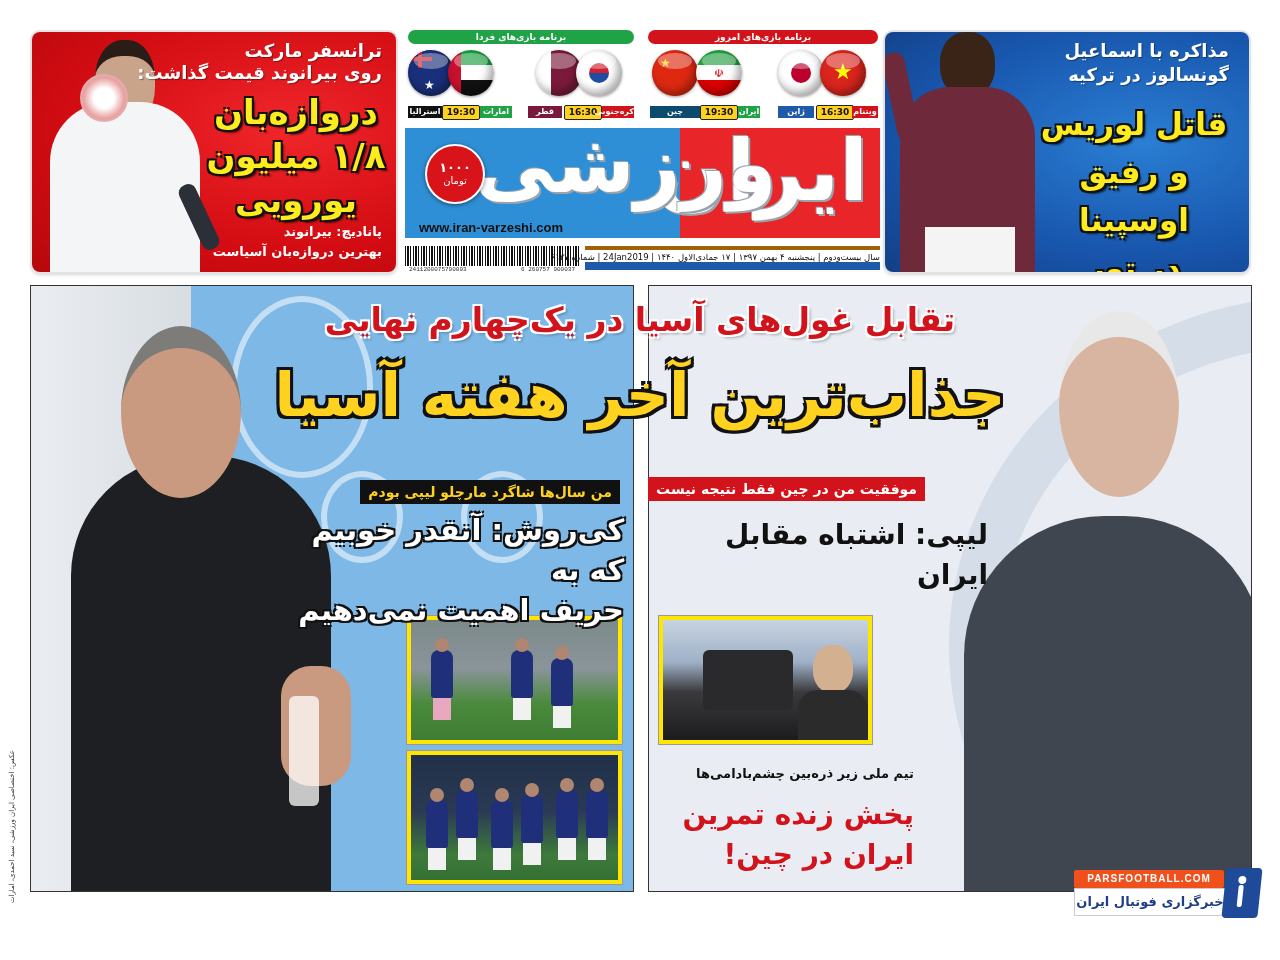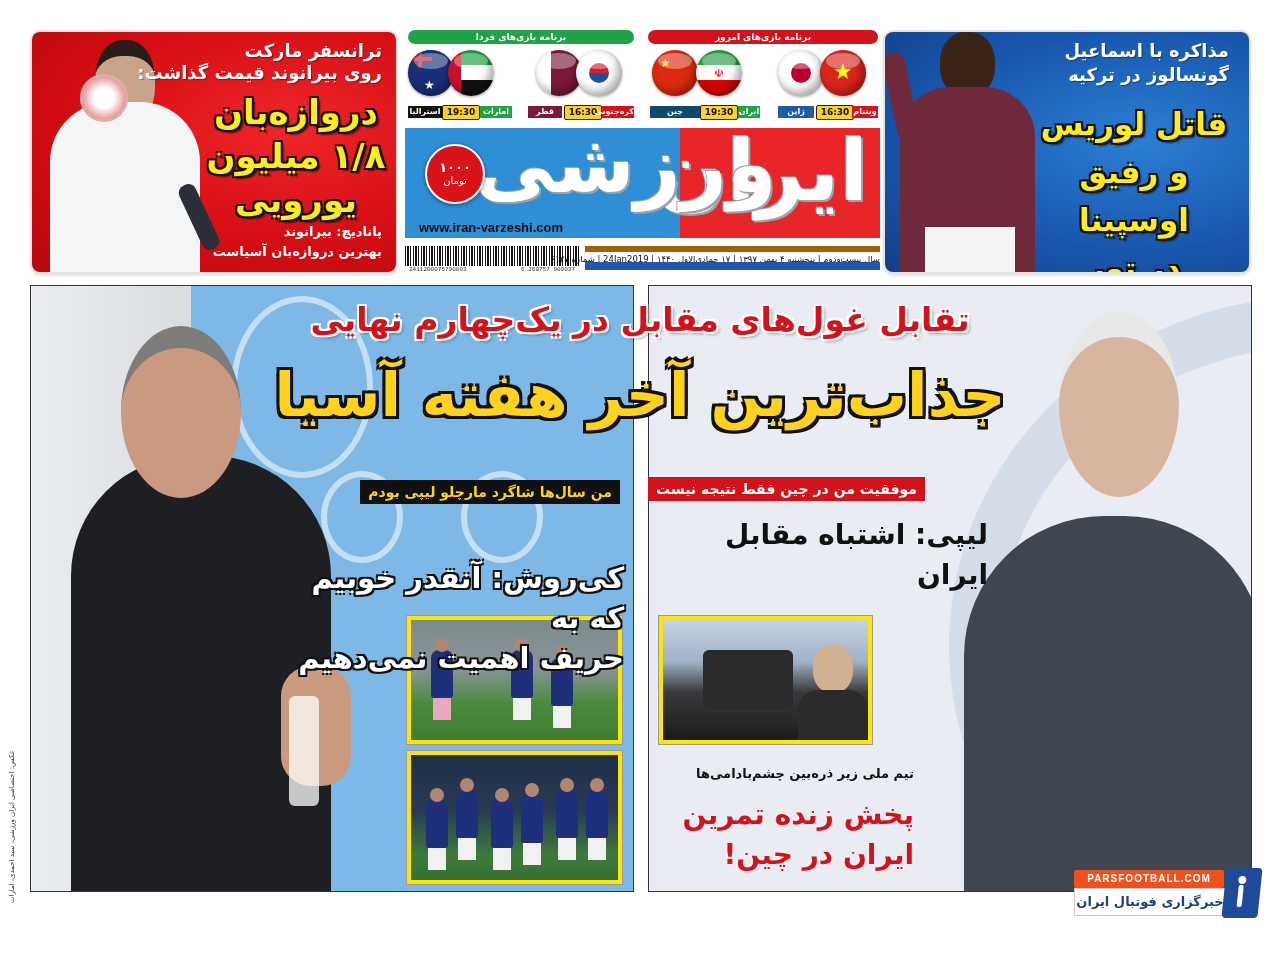--- a/index.html
+++ b/index.html
@@ -81,21 +81,21 @@
     position:absolute; left:405px; top:246px; width:475px; height:26px;
   }
   .barcode {
     position:absolute; left:0; top:0; height:20px; width:110px;
     background: repeating-linear-gradient(90deg, #111 0 1px, #fff 1px 2px, #111 2px 4px, #fff 4px 5px, #111 5px 6px, #fff 6px 8px);
   }
   .barcode2 { left:112px; width:62px; }
   .barcode-num { position:absolute; top:20px; font-size:6px; color:#333; font-family:"Liberation Mono", monospace; }
   .date-text {
     position:absolute; right:0; top:0; width:295px; height:12px; font-size:8.5px; line-height:12px;
-    direction:rtl; color:#111; border-top:6px solid #a16207; padding-top:1px; white-space:nowrap;
+    direction:rtl; color:#111; border-top:4px solid #a16207; padding-top:1px; white-space:nowrap;
   }
   .date-blue { position:absolute; right:0; top:16px; width:295px; height:8px; background:#1e5aa8; }
 
   
   .main { position:absolute; top:285px; height:605px; border:1.5px solid #333; overflow:hidden; }
   .main.left { left:30px; width:602px; background:#7db8e6; }
   .main.right { left:648px; width:602px; background:#e9edf3; }
   .left-bg-white { position:absolute; left:0; top:0; width:160px; height:605px; background:linear-gradient(90deg,#eaeef2,#d8dde2); }
   .afc-circle {
     position:absolute; border-radius:50%; border:6px solid rgba(255,255,255,.55);
@@ -142,21 +142,20 @@
   }
   .tag.black { background:#111; color:#ffd21f; }
   .tag.red { background:#d2131c; color:#fff; }
 
   .sub-h {
     position:absolute; direction:rtl; text-align:right; font-weight:bold; line-height:40px;
   }
   .sub-h.white {
     color:#fff; font-size:29px;
     text-shadow:-2px -2px 0 #111, 2px -2px 0 #111, -2px 2px 0 #111, 2px 2px 0 #111;
-    margin-top:48px;
   }
   .sub-h.black { color:#111; font-size:28px; }
 
   .photo {
     position:absolute; border:4px solid #ffe600; box-shadow:0 0 0 1px #999; overflow:hidden;
   }
   .pitch { background:linear-gradient(180deg,#7c8a8a 0%, #8a949a 40%, #4a8a3c 70%, #3e7d33 100%); }
   .nightpitch { background:linear-gradient(180deg,#203048 0%, #2a3a55 45%, #3d7a3a 80%, #357034 100%); }
   .camera { background:linear-gradient(180deg,#c8d3e0 0%, #9fb1c8 35%, #3a3a3c 60%, #1c1c1e 100%); }
   .mini-player { position:absolute; width:22px; height:48px; background:#1f2f7a; border-radius:8px 8px 3px 3px; }
@@ -330,21 +329,21 @@
   <div class="watermark"></div>
   <div class="lippi-body"></div>
   <div class="lippi-head"></div>
   <div class="photo camera" style="left:10px;top:330px;width:205px;height:120px;">
     <div style="position:absolute;left:40px;top:30px;width:90px;height:60px;background:#2a2a2c;border-radius:6px;"></div>
     <div style="position:absolute;left:150px;top:25px;width:40px;height:48px;background:#d2b090;border-radius:45%;"></div>
     <div style="position:absolute;left:135px;top:70px;width:70px;height:50px;background:#2b2b2b;border-radius:20px 20px 0 0;"></div>
   </div>
 </div>
 
-<div class="super top">تقابل غول‌های مقابل در یک‌چهارم نهایی</div>
+<div class="super top">تقابل غول‌های آسیا در یک‌چهارم نهایی</div>
 <div class="super main-h">جذاب‌ترین آخر هفته آسیا</div>
 
 <div class="tag black" style="right:660px;top:480px;">من سال‌ها شاگرد مارچلو لیپی بودم</div>
 <div class="sub-h white" style="right:656px;top:510px;width:340px;">
   <div>کی‌روش: آنقدر خوبیم که به</div>
   <div>حریف اهمیت نمی‌دهیم</div>
 </div>
 
 <div class="tag red" style="right:355px;top:477px;">موفقیت من در چین فقط نتیجه نیست</div>
 <div class="sub-h black" style="right:292px;top:515px;width:340px;">

